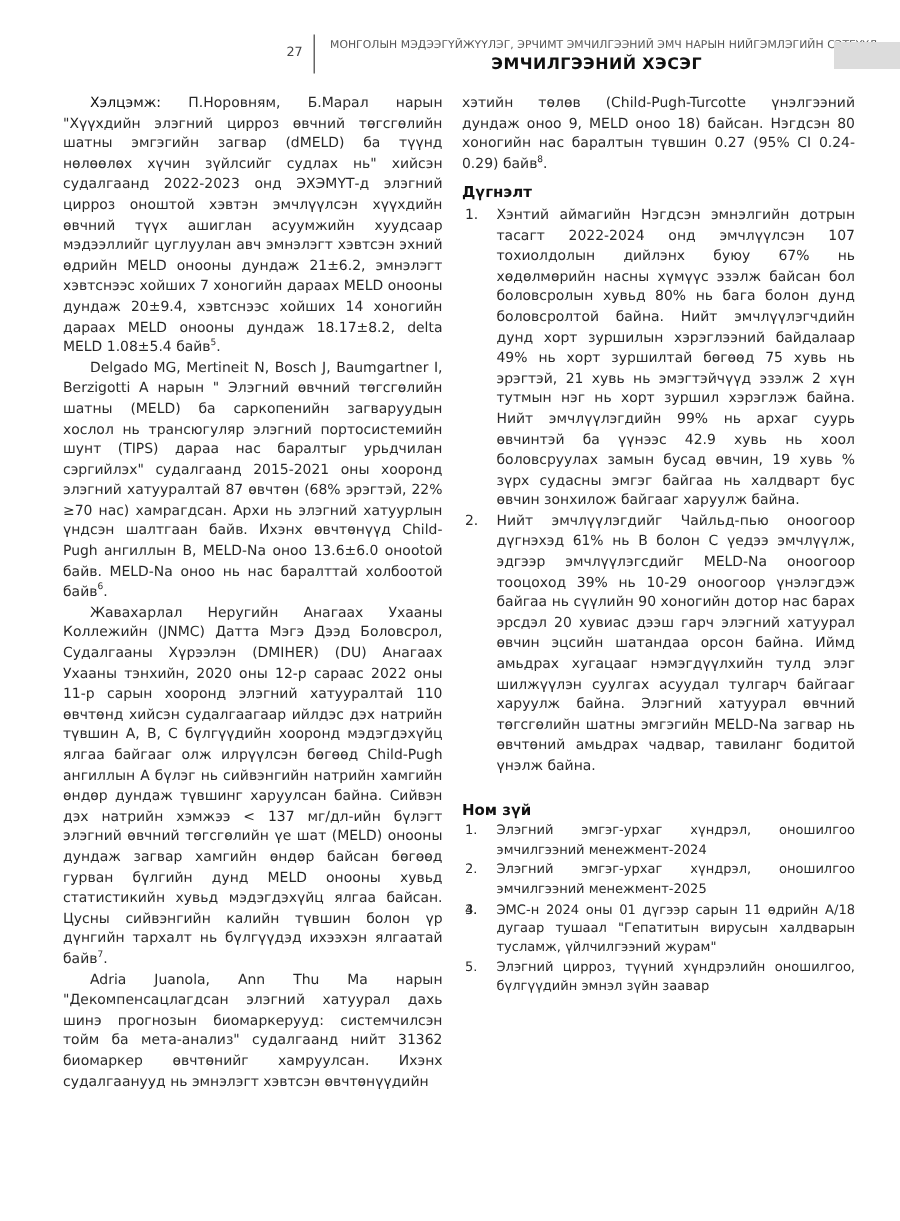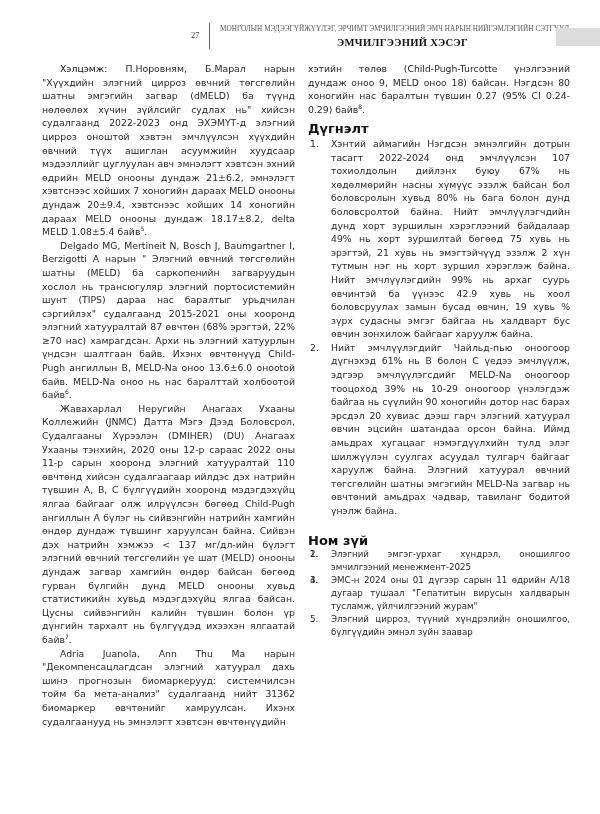--- a/index.html
+++ b/index.html
@@ -1,34 +1,34 @@
 <!DOCTYPE html>
 <html><head>
   <meta charset="utf-8">
   <style>
     html, body { margin: 0; padding: 0; background: #ffffff; }
     body {
       width: 600px; height: 814px; position: relative; overflow: hidden;
       font-family: "DejaVu Sans", "Liberation Sans", sans-serif;
       color: #2a2a2a;
     }
-    .header { position: absolute; top: 0; left: 0; width: 540px; height: 56px; font-family: Liberation Serif, serif; }
+    .header { position: absolute; top: 0; left: 0; width: 540px; height: 56px; }
     .page-num { position: absolute; left: 191px; top: 30px; font-size: 8.5px; color: #444; }
     .hdr-rule { position: absolute; left: 209px; top: 23px; width: 1px; height: 26px; background: #666; }
     .journal { position: absolute; left: 220px; top: 25px; font-size: 7.2px; color: #555; letter-spacing: 0.05px; white-space: nowrap; }
     .section { position: absolute; right: 72px; top: 37px; font-size: 10.6px; font-weight: bold; color: #111; letter-spacing: 0.3px; white-space: nowrap; }
     .gray-bar { position: absolute; left: 556px; top: 28px; width: 44px; height: 18px; background: #dcdcdc; }
 
     .col { position: absolute; top: 62px; font-size: 9.3px; line-height: 13.6px; text-align: justify; }
     .col-left { left: 42px; width: 253px; }
     .col-right { left: 308px; width: 262px; }
     .col p { margin: 0; text-indent: 18px; }
     .lead { font-weight: normal; color: #111; }
     sup { font-size: 6px; line-height: 0; }
-    .h { font-weight: bold; font-size: 13px; color: #111; margin: 6px 0 1px 0; text-indent: 0; }
+    .h { font-weight: bold; font-size: 10px; color: #111; margin: 6px 0 1px 0; text-indent: 0; }
     ol.list { margin: 0; padding: 0; list-style: none; }
     ol.list li { position: relative; padding-left: 23px; }
     ol.list li .num { position: absolute; left: 2px; top: 0; }
     .refs { font-size: 8.7px; line-height: 12.6px; }
     .refs li { padding-left: 20px; margin-bottom: 1px; }
     .refs li .num { left: 1px; }
     .gap { height: 10px; }
   </style>
 </head>
 <body>
@@ -71,20 +71,21 @@
       <span class="num">2.</span>
       <span>Нийт эмчлүүлэгдийг Чайльд-пью оноогоор дүгнэхэд 61% нь B болон C үедээ эмчлүүлж, эдгээр эмчлүүлэгсдийг MELD-Na оноогоор тооцоход 39% нь 10-29 оноогоор үнэлэгдэж байгаа нь сүүлийн 90 хоногийн дотор нас барах эрсдэл 20 хувиас дээш гарч элэгний хатуурал өвчин эцсийн шатандаа орсон байна. Иймд амьдрах хугацааг нэмэгдүүлхийн тулд элэг шилжүүлэн суулгах асуудал тулгарч байгааг харуулж байна. Элэгний хатуурал өвчний төгсгөлийн шатны эмгэгийн MELD-Na загвар нь өвчтөний амьдрах чадвар, тавиланг бодитой үнэлж байна.</span>
     </li>
   </ol>
 
   <div class="gap"></div>
   <div class="h">Ном зүй</div>
   <ol class="list refs">
     <li>
       <span class="num">1.</span>
+      <span>Элэгний эмгэг-урхаг хүндрэл, оношилгоо эмчилгээний менежмент-2024</span>
     </li>
     <li>
       <span class="num">2.</span>
       <span>Элэгний эмгэг-урхаг хүндрэл, оношилгоо эмчилгээний менежмент-2025</span>
     </li>
     <li>
       <span class="num">3.</span>
     </li>
     <li>
       <span class="num">4.</span>

